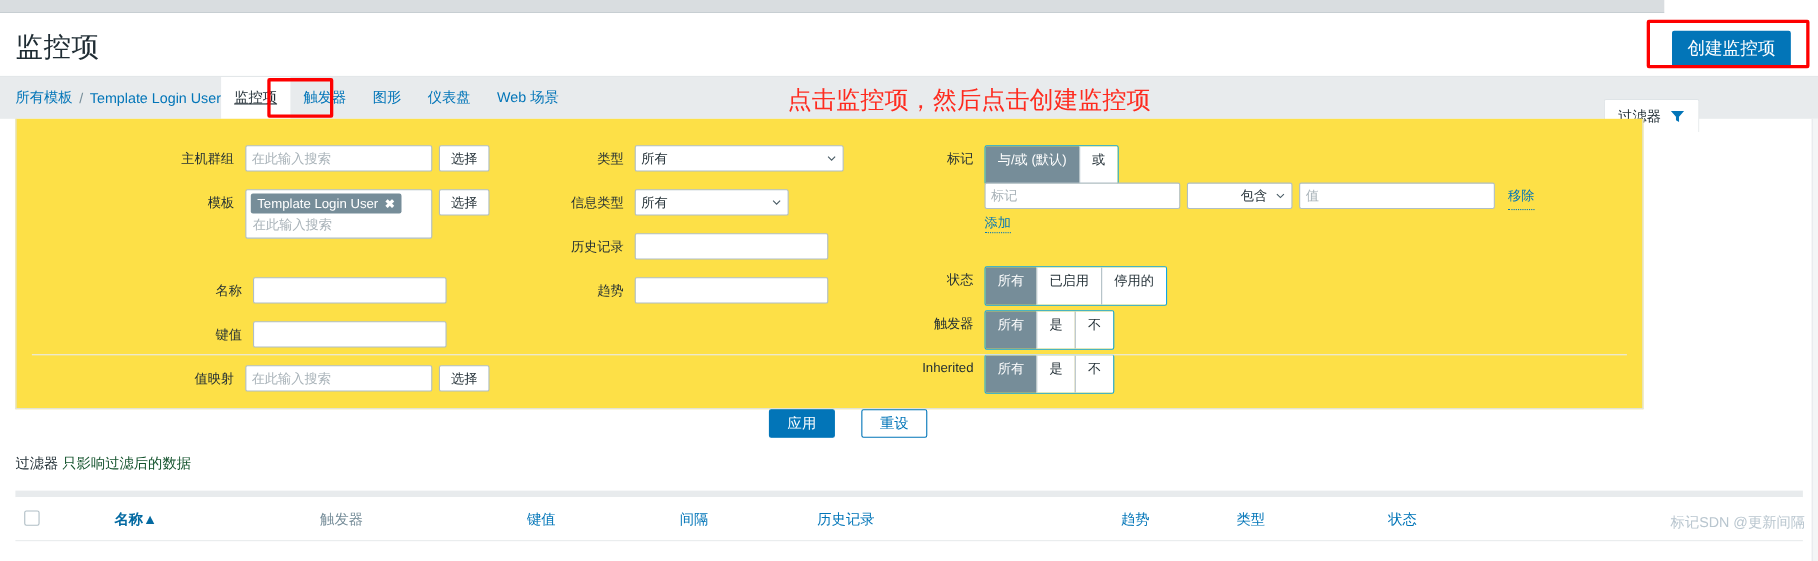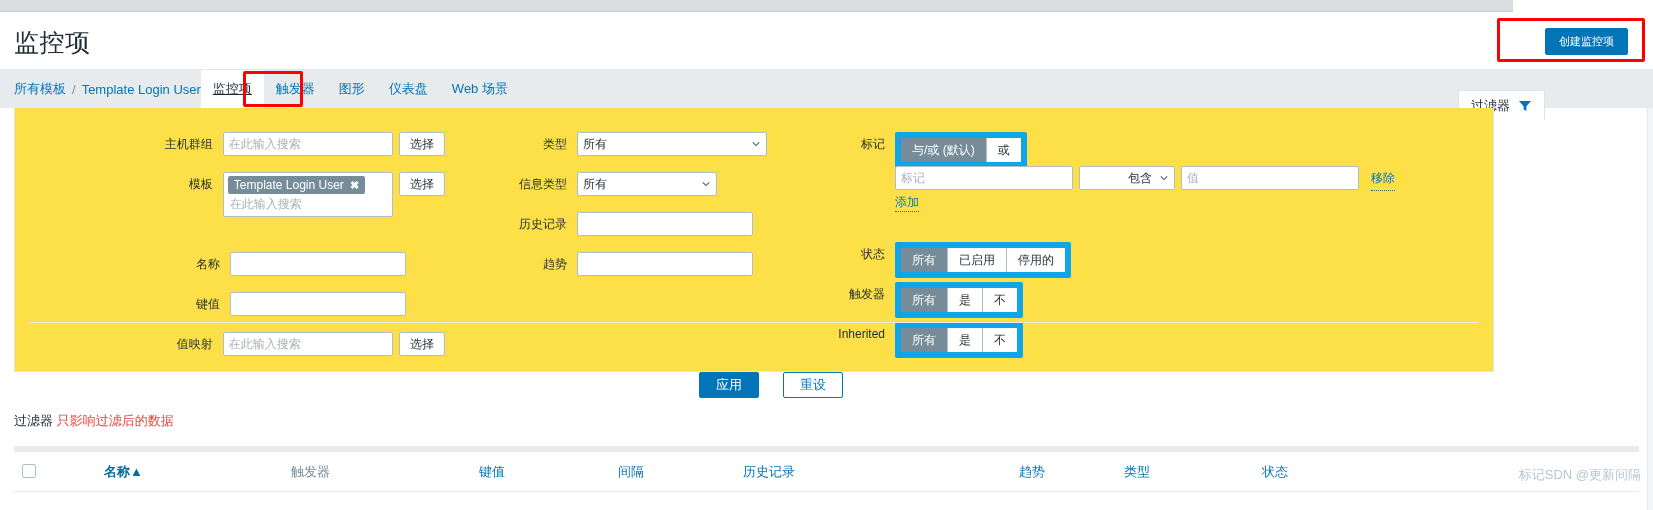--- a/index.html
+++ b/index.html
@@ -43,21 +43,21 @@
   }
   .page-title {
     position: absolute; left: 14px; top: 14px;
     font-size: 25px; font-weight: normal;
     color: #1f2c33; letter-spacing: 0.5px;
   }
   .create-btn {
     position: absolute; right: 25px; top: 16px;
     background: #0275b8; color: #ffffff;
     border: 1px solid #0275b8; border-radius: 2px;
-    padding: 6px 13px; font-size: 11px; line-height: 1.2;
+    padding: 6px 13px; font-size: 16px; line-height: 1.2;
     cursor: pointer; font-family: inherit;
     white-space: nowrap;
     margin-left: 24px;
   }
   .annot-box-create {
     position: absolute; right: 8px; top: 6px;
     width: 148px; height: 44px;
     border: 3px solid #fe0000;
     border-radius: 2px;
     pointer-events: none;
@@ -186,21 +186,21 @@
     width: 100%; height: 20px;
     font-family: inherit; font-size: 12px;
     color: #1f2c33; background: transparent;
     padding: 0 2px;
   }
   .ms-input::placeholder { color: #a8b2b8; }
 
   
   .seg {
     display: inline-flex;
-    border: 6px solid #0ea5e9; border-radius: 2px;
+    border: 1px solid #0ea5e9; border-radius: 2px;
     overflow: hidden; height: 36px;
   }
   .seg-item {
     padding: 0 11px; line-height: 24px;
     font-size: 12px; color: #1f2c33;
     background: #ffffff; cursor: pointer;
     border-left: 1px solid #b0bec5;
     white-space: nowrap;
   }
   .seg-item:first-child { border-left: none; }
@@ -236,21 +236,21 @@
     font-family: inherit; font-size: 13px;
     cursor: pointer;
   }
 
   
   .filter-note {
     position: absolute; left: 14px; top: 400px;
     font-size: 13px; white-space: nowrap;
   }
   .filter-note .fn-strong { color: #1f2c33; }
-  .filter-note .fn-dim { color: #ef4444; }
+  .filter-note .fn-dim { color: #14532d; }
 
   
   .table-wrap {
     position: absolute; left: 14px; top: 434px;
     width: 1625px; height: 64px;
     background: #ffffff;
   }
   .tbl-head {
     position: relative; width: 1625px; height: 6px;
     background: #e8ebed;
@@ -307,20 +307,21 @@
       <span class="crumb-sep">/</span>
       <a class="crumb-link">Template Login User</a>
       <a class="tab active">监控项</a>
       <a class="tab">触发器</a>
       <a class="tab">图形</a>
       <a class="tab">仪表盘</a>
       <a class="tab">Web 场景</a>
     </div>
   </div>
   <div class="annot-box-tab"></div>
+  <div class="annot-text">点击监控项，然后点击创建监控项</div>
 
   <div class="filter-tab">
     <span class="ft-label">过滤器</span>
     <span>
       <svg class="funnel" viewBox="0 0 14 14">
           <path d="M1 2h12L8.4 7.2V12L5.6 10.4V7.2z" fill="#0275b8"></path>
         </svg>
     </span>
   </div>
 

